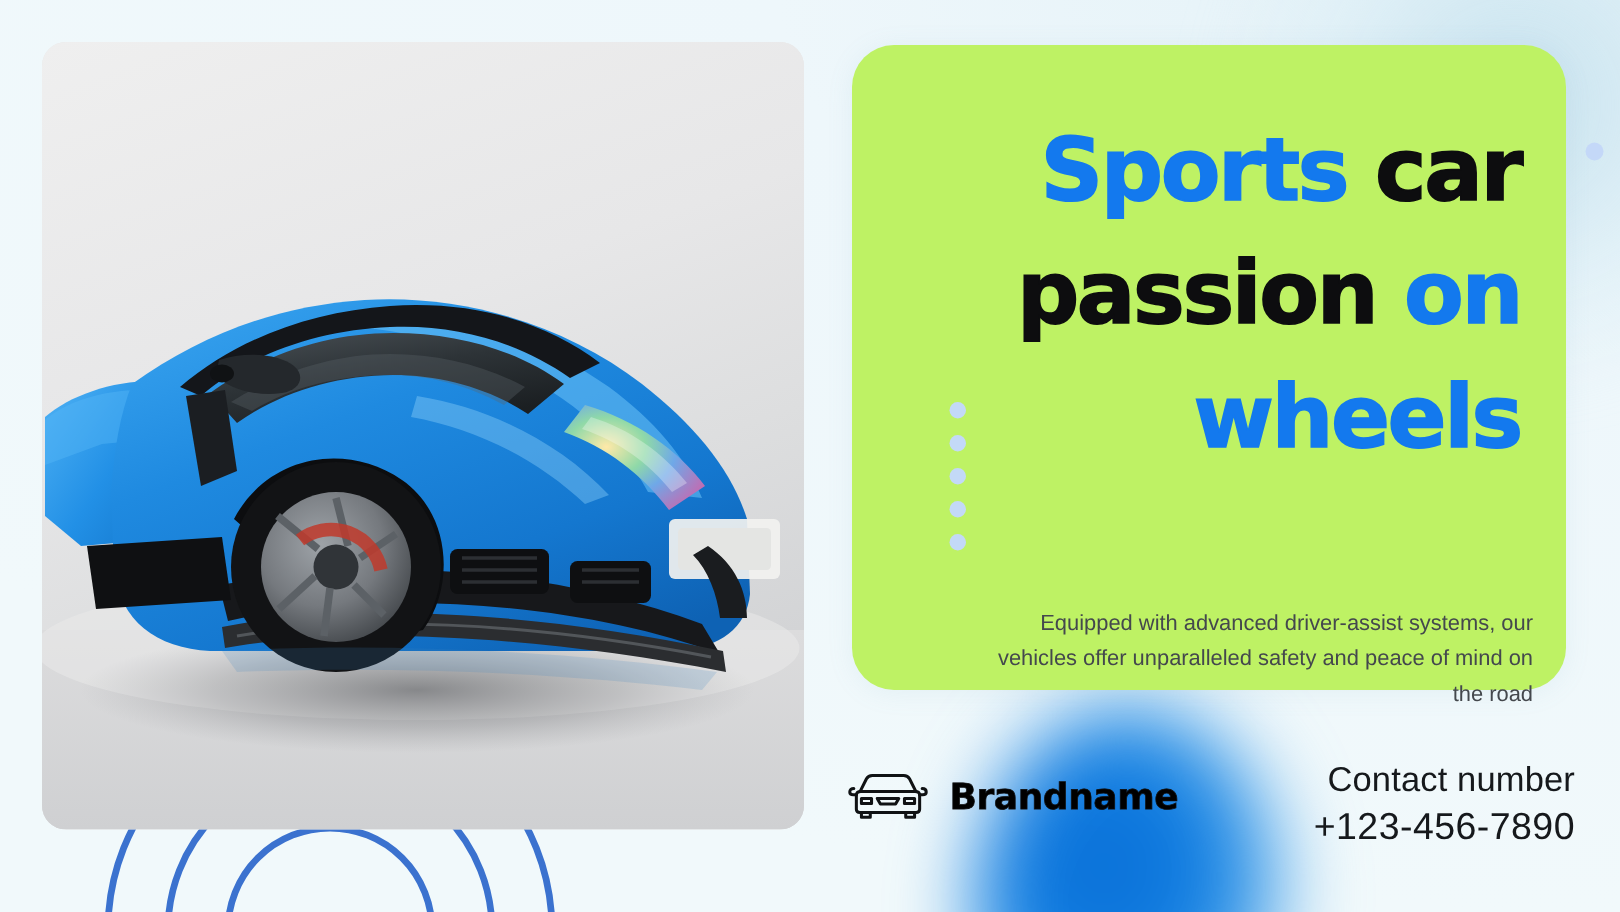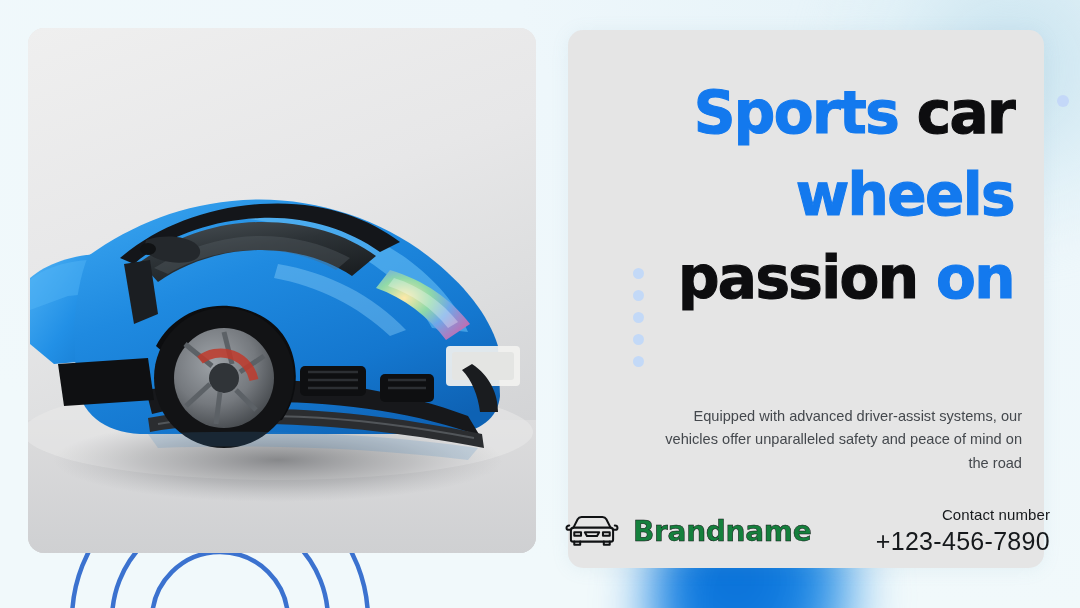--- a/index.html
+++ b/index.html
@@ -66,23 +66,23 @@
     background: #e6e6e6;
   }
   .photo-svg { display:block; width:100%; height:100%; }
 
   
   .text-card {
     position: absolute;
     left: 568px;
     top: 30px;
     width: 476px;
-    height: 538px;
-    background: #e5e5e5;
-    border-radius: 15px;
+    height: 430px;
+    background: #bef264;
+    border-radius: 28px;
     box-shadow: 0 2px 18px rgba(120,165,190,.10);
   }
 
   .headline {
     position: absolute;
     left: 34px;
     right: 30px;
     top: 42px;
     text-align: right;
     font-size: 58px;
@@ -141,37 +141,37 @@
   .brand-block {
     position: absolute;
     left: 565px;
     top: 514px;
     display: flex;
     align-items: center;
     gap: 14px;
   }
   .brand-icon { display: block; width: 54px; height: 34px; }
   .brand-name {
-    font-size: 28px;
+    font-size: 24px;
     font-weight: 700;
-    color: #15803d;
+    color: #000000;
     letter-spacing: -.3px;
     font-family: "DejaVu Sans", "Liberation Sans", sans-serif;
     -webkit-text-stroke: .5px #111214;
   }
 
   .contact-block {
     position: absolute;
     right: 30px;
     top: 505px;
     text-align: right;
     color: #16191c;
   }
   .contact-label {
-    font-size: 15px;
+    font-size: 23px;
     font-weight: 400;
     letter-spacing: .1px;
     line-height: 1.3;
   }
   .contact-number {
     font-size: 25px;
     font-weight: 400;
     letter-spacing: .3px;
     line-height: 1.35;
     margin-left: 24px;
@@ -309,22 +309,22 @@
       <path d="M444 336 C462 348 470 366 470 384 L452 384 C450 368 444 352 434 342 Z" fill="#1a1c1f"></path>
 
       <path d="M120 406 C230 400 350 406 450 420 L440 432 C340 420 230 416 130 420 Z" fill="#3f87c4" opacity=".18"></path>
     </svg>
   </div>
 
   <div class="text-card">
 
     <div class="headline">
       <span class="hl-line"><span class="hl-blue">Sports</span><span> car</span></span>
+      <span class="hl-line"><span>passion </span><span class="hl-blue">on</span></span>
       <span class="hl-line"><span class="hl-blue">wheels</span></span>
-      <span class="hl-line"><span>passion </span><span class="hl-blue">on</span></span>
     </div>
 
     <div class="dot-column">
       <span class="dot"></span>
       <span class="dot"></span>
       <span class="dot"></span>
       <span class="dot"></span>
       <span class="dot"></span>
     </div>
 

